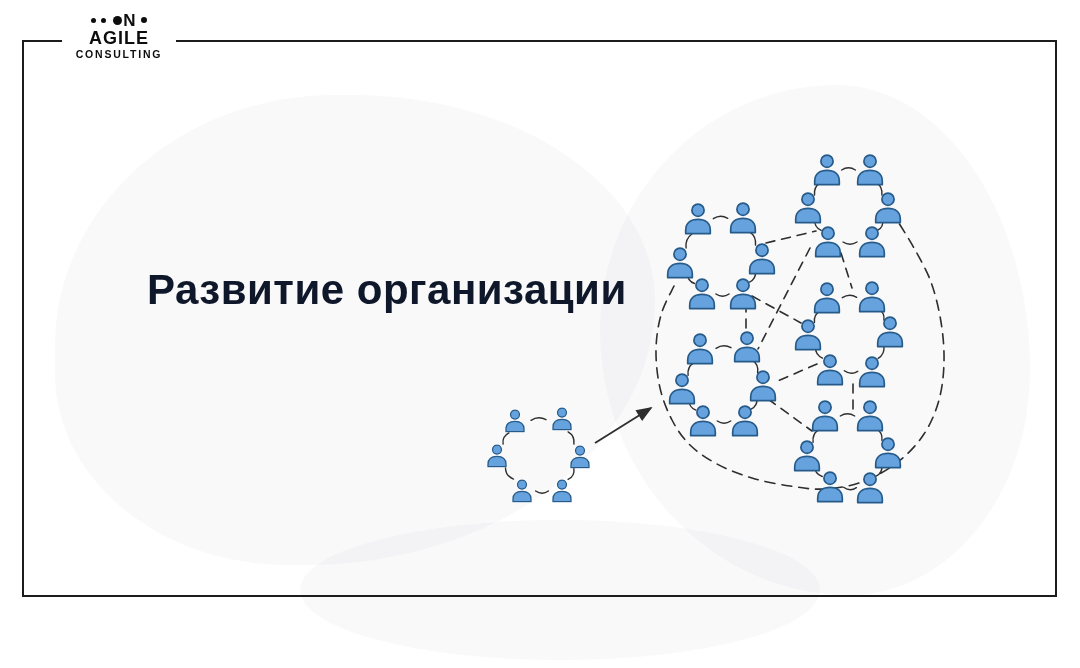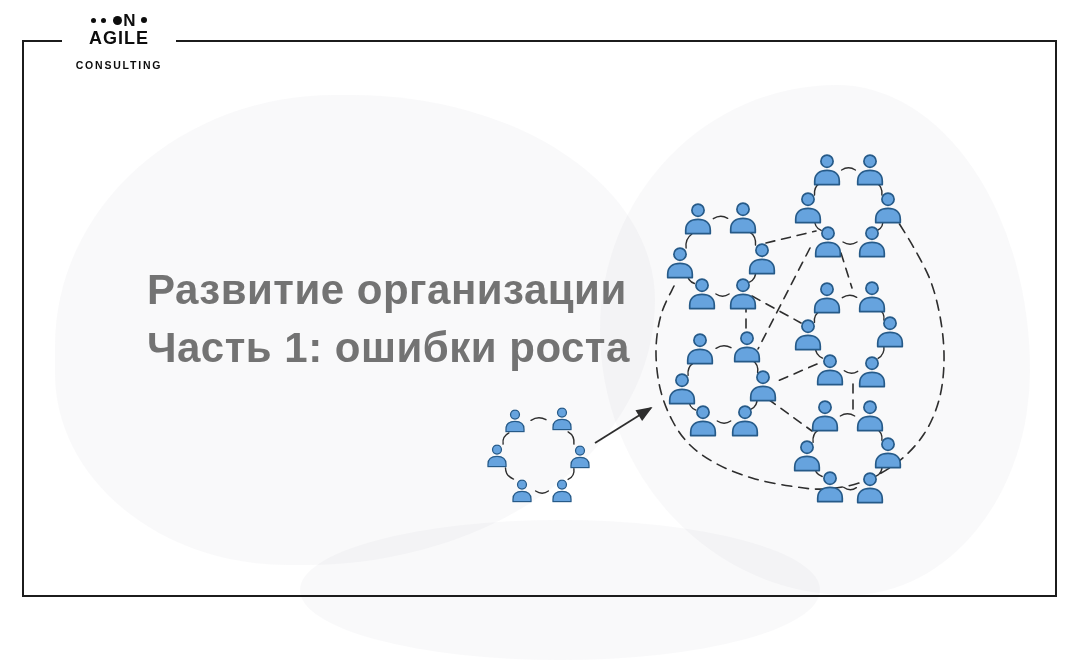--- a/index.html
+++ b/index.html
@@ -20,25 +20,25 @@
     position:absolute;left:62px;top:9px;width:114px;z-index:5;
     background:#ffffff;text-align:center;padding:2px 0 3px;color:#0d0d0d;
   }
   .logo-dots{display:flex;justify-content:center;align-items:center;gap:5px;height:18px;}
   .dot{background:#0d0d0d;border-radius:50%;flex:0 0 auto;}
   .dot-s{width:5px;height:5px;}
   .dot-l{width:9px;height:9px;margin-left:2px;}
   .dot-m{width:6px;height:6px;}
   .logo-n{font-weight:900;font-size:17px;line-height:1;margin-left:-4px;letter-spacing:0;}
   .logo-name{font-size:18px;font-weight:900;letter-spacing:1px;line-height:1.05;}
-  .logo-sub{font-size:10.5px;font-weight:700;letter-spacing:1.8px;margin-top:11px;}
+  .logo-sub{font-size:10.5px;font-weight:700;letter-spacing:1.8px;margin-top:0;}
   .title{
     position:absolute;left:147px;top:261px;z-index:4;
     font-size:42px;font-weight:700;line-height:58px;letter-spacing:.5px;
-    color:#737373;white-space:nowrap;
+    color:#0f172a;white-space:nowrap;
   }
   .net{position:absolute;inset:0;z-index:2;}
 </style>
 </head>
 <body>
 
 <div class="slide">
 
   <div class="blob blob1"></div>
   <div class="blob blob2"></div>
@@ -53,21 +53,20 @@
       <span class="dot dot-l"></span>
       <span class="logo-n">N</span>
       <span class="dot dot-m"></span>
     </div>
     <div class="logo-name">AGILE</div>
     <div class="logo-sub">CONSULTING</div>
   </div>
 
   <div class="title">
     <div>Развитие организации</div>
-    <div>Часть 1: ошибки роста</div>
   </div>
 
   <svg class="net" viewBox="0 0 1080 668" width="1080" height="668">
       <defs>
         <symbol id="person" viewBox="0 0 30 32">
           <circle cx="15" cy="7.2" r="6.1" fill="#66A3DE" stroke="#265a88" stroke-width="1.7"></circle>
           <path d="M2.7,30.6 L2.7,27.2 C2.7,19.6 8.2,16.4 15,16.4 C21.8,16.4 27.3,19.6 27.3,27.2 L27.3,30.6 Z" fill="#66A3DE" stroke="#265a88" stroke-width="1.7" stroke-linejoin="round"></path>
         </symbol>
         <marker id="ah" viewBox="0 0 10 8" refX="8.5" refY="4" markerWidth="10" markerHeight="8" orient="auto">
           <path d="M0.5,0.5 L9.5,4 L0.5,7.5 Z" fill="#2e2e2e"></path>

